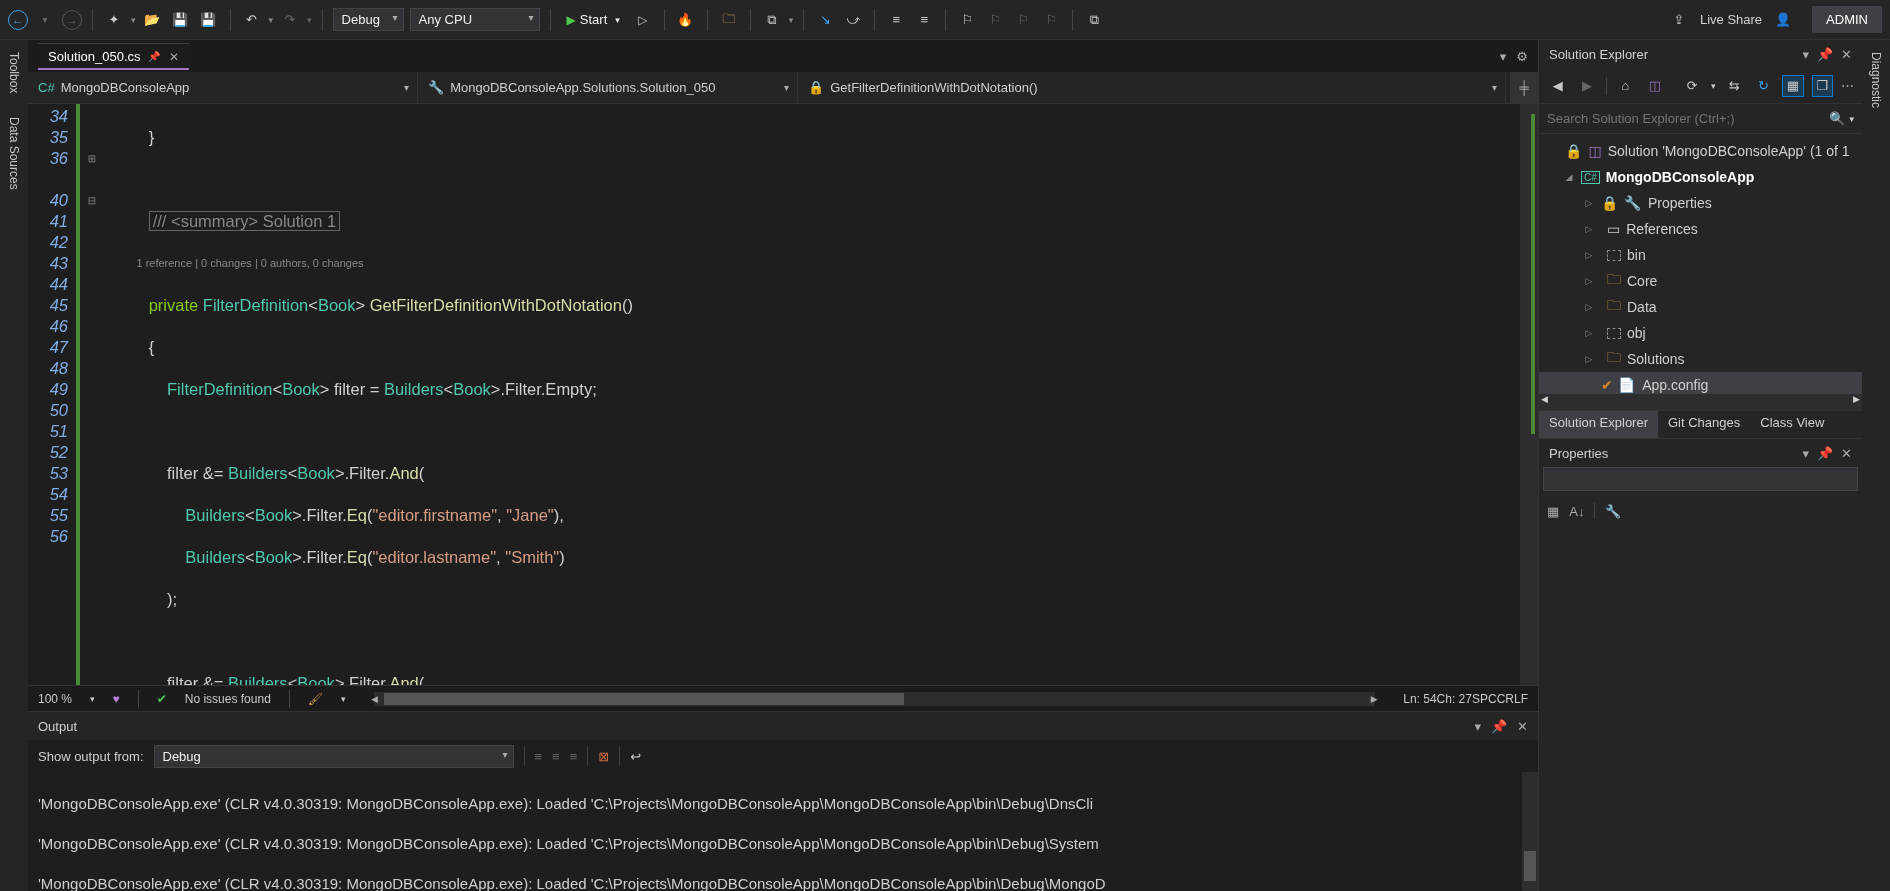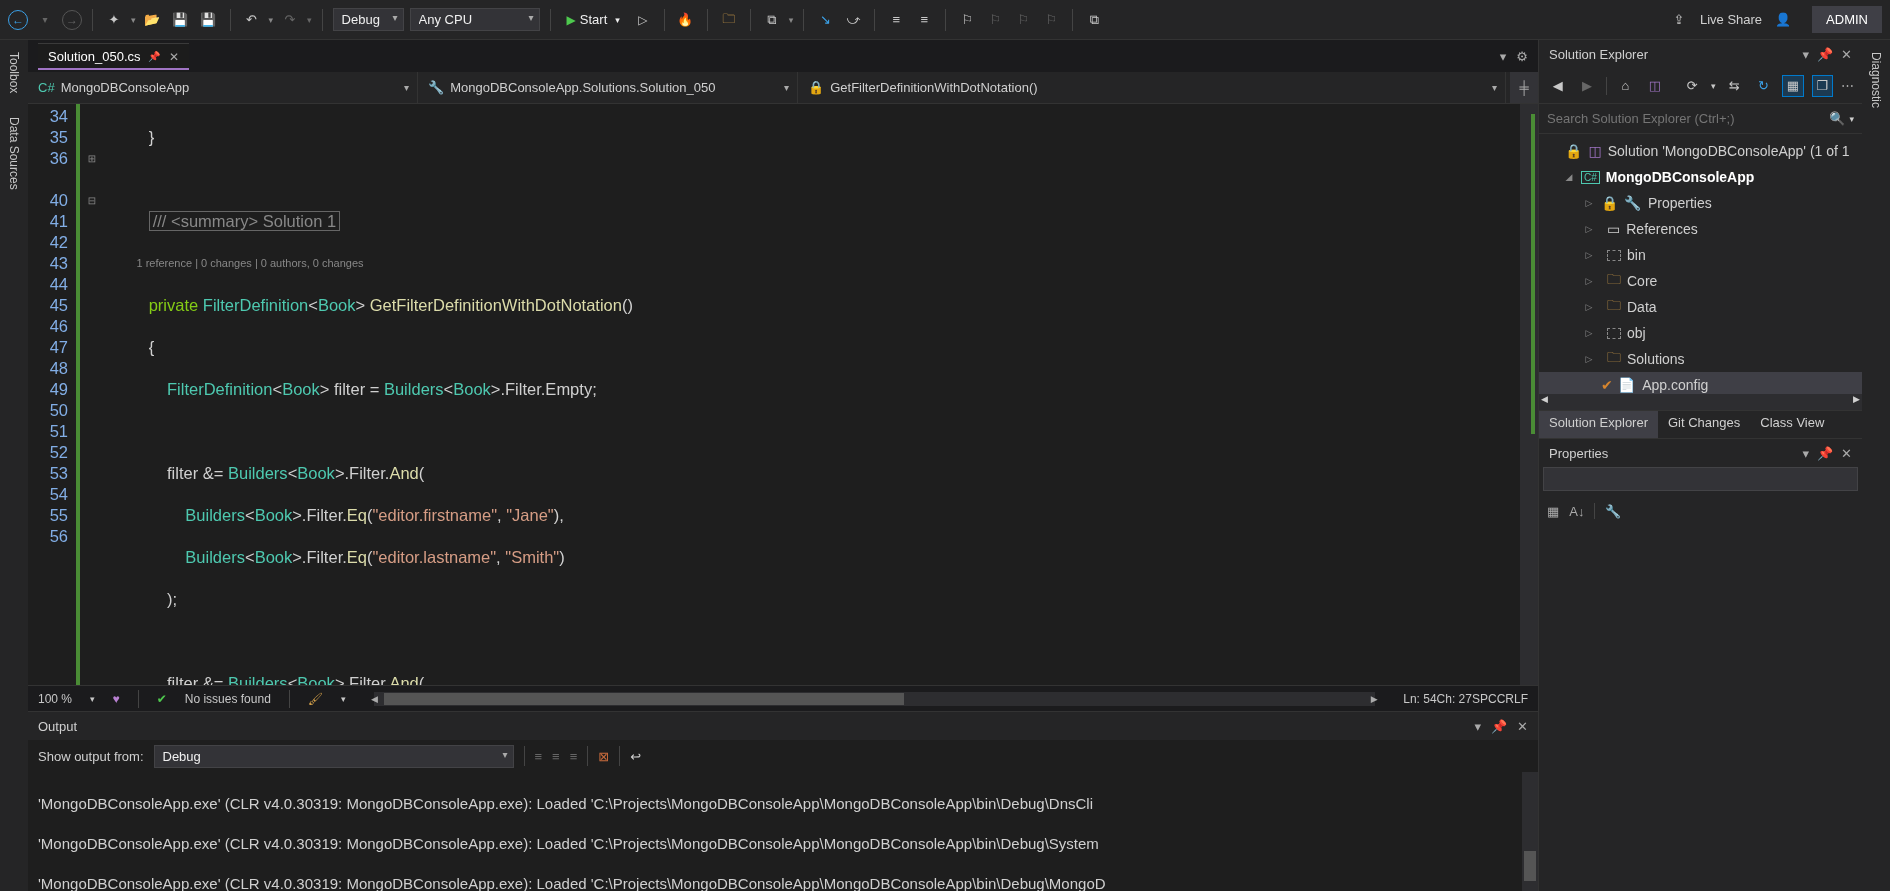--- a/index.html
+++ b/index.html
@@ -37,21 +37,21 @@
 .doc-tabs .tab-tools { margin-left: auto; display: flex; gap: 10px; padding-right: 10px; color: #aaa; }
 
 
 .nav-bar { height: 32px; background: #252526; display: flex; align-items: stretch; border-bottom: 1px solid #333; }
 .nav-drop { flex: 1; display: flex; align-items: center; padding: 0 10px; border-right: 1px solid #333; gap: 6px; color: #d0d0d0; position: relative; }
 .nav-drop::after { content: "▾"; position: absolute; right: 8px; font-size: 10px; color: #aaa; }
 .nav-bar .split-btn { width: 28px; display: flex; align-items: center; justify-content: center; color: #aaa; background: #333337; margin-left:4px; }
 
 
 .editor { flex: 1; display: flex; background: #1e1e1e; overflow: hidden; position: relative; font-family: Consolas, monospace; font-size: 16.5px; line-height: 21px; }
-.gutter { width: 48px; text-align: right; padding-right: 8px; color: #82aee6; background: #1e1e1e; padding-top: 2px;}
+.gutter { width: 48px; text-align: right; padding-right: 8px; color: #82aee6; background: #1e1e1e; padding-top: 2px; font-style: italic;}
 .gutter div { height: 21px; }
 .change-bar { width: 6px; background: #1e1e1e; position: relative; }
 .change-bar .green { position: absolute; left: 0; width: 4px; background: #4a8c35; top: 0; bottom: 0; }
 .fold-col { width: 20px; background: #1e1e1e; padding-top: 2px; }
 .fold-col div { height:21px; text-align:center; font-size:10px; color:#888; }
 .code { flex: 1; padding-top: 2px; padding-left: 10px; white-space: pre; overflow: hidden; }
 .code .ln { height: 21px; }
 .kw { color: #84cc16; }
 .type { color: #4ec9b0; }
 .str { color: #d69d85; }

